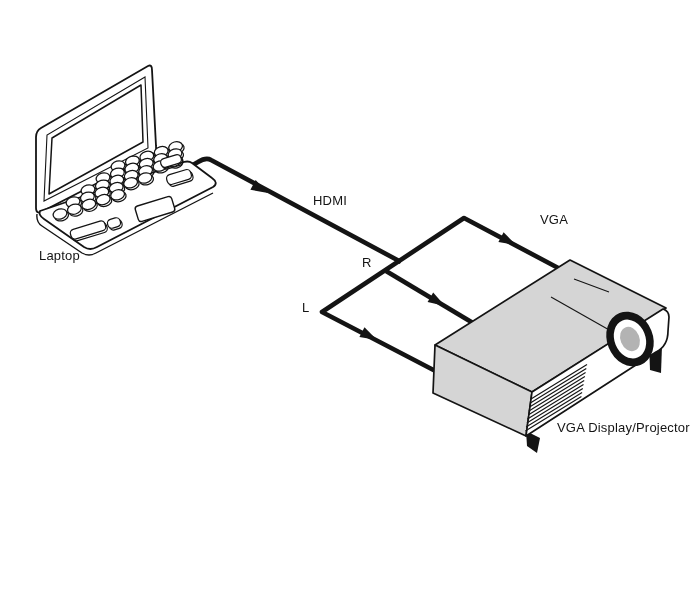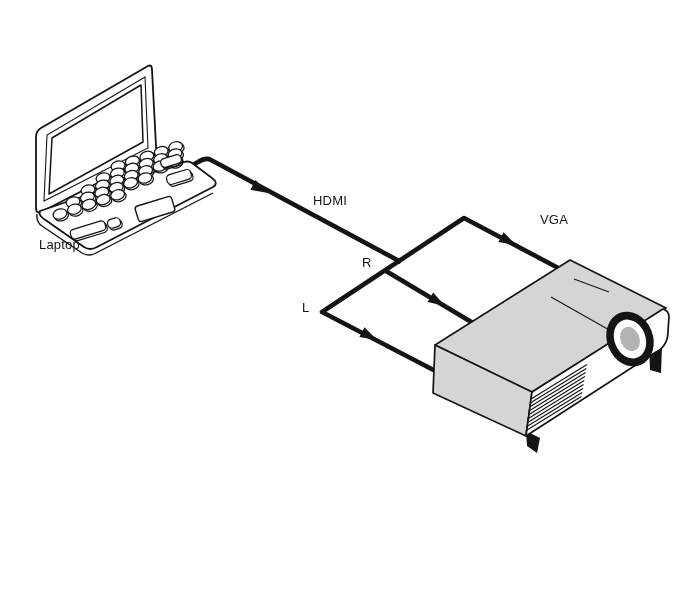--- a/index.html
+++ b/index.html
@@ -2,21 +2,21 @@
 <html><head>
 <meta charset="utf-8">
 <style>
   html,body{margin:0;padding:0;background:#ffffff;}
   body{width:700px;height:612px;position:relative;overflow:hidden;
        font-family:"Liberation Sans", sans-serif;}
   #stage{position:absolute;left:0;top:0;width:700px;height:612px;}
   svg{position:absolute;left:0;top:0;}
   .lbl{position:absolute;color:#141414;font-size:13px;line-height:14px;
        white-space:nowrap;letter-spacing:0.2px;}
-  #laptop-label{left:39px;top:238px;}
+  #laptop-label{left:39px;top:249px;}
   #projector-label{left:557px;top:421px;}
   #hdmi-label{left:313px;top:194px;text-align:center;}
   #vga-label{left:540px;top:213px;}
   #r-label{left:362px;top:256px;}
   #l-label{left:302px;top:301px;}
 </style>
 </head>
 <body>
 
 <div id="stage">
@@ -150,17 +150,18 @@
       <line x1="551" y1="297" x2="611" y2="331" stroke-width="1.1"></line>
       <g transform="translate(630,339) rotate(-22)" stroke="none">
         <ellipse rx="23" ry="28" fill="#141414"></ellipse>
         <ellipse rx="15.5" ry="20" fill="#ffffff"></ellipse>
         <ellipse rx="9.5" ry="12.5" fill="#b3b3b3"></ellipse>
       </g>
     </g>
   </svg>
 
   <div id="laptop-label" class="lbl">Laptop</div>
+  <div id="projector-label" class="lbl">VGA Display/Projector</div>
   <div id="hdmi-label" class="lbl">HDMI</div>
   <div id="vga-label" class="lbl">VGA</div>
   <div id="r-label" class="lbl">R</div>
   <div id="l-label" class="lbl">L</div>
 </div>
 
 </body></html>

